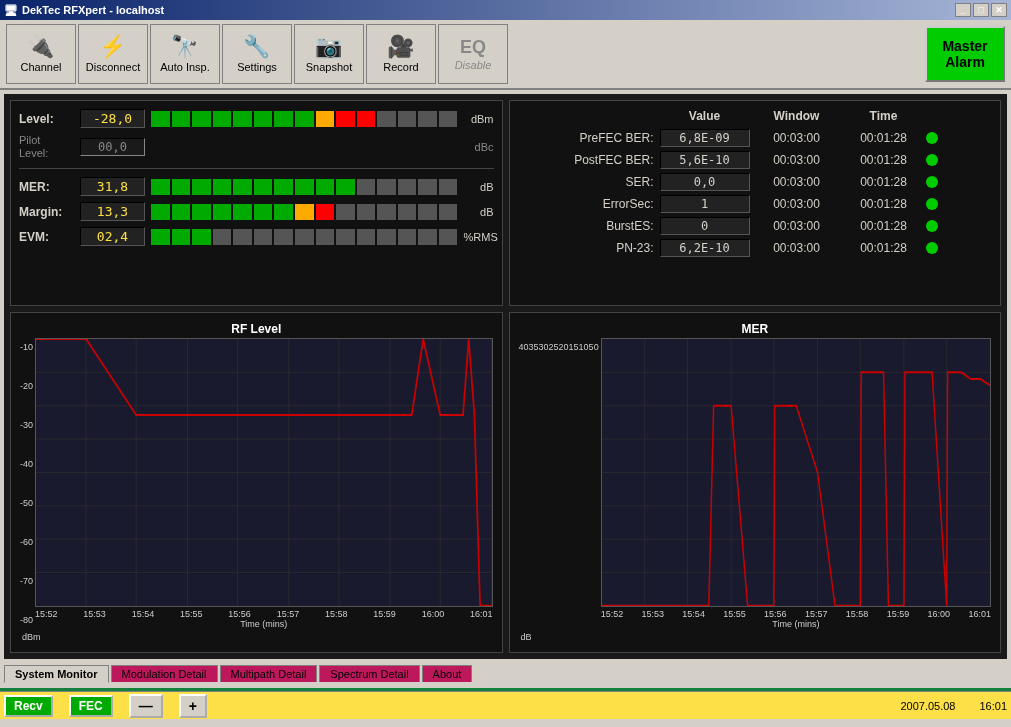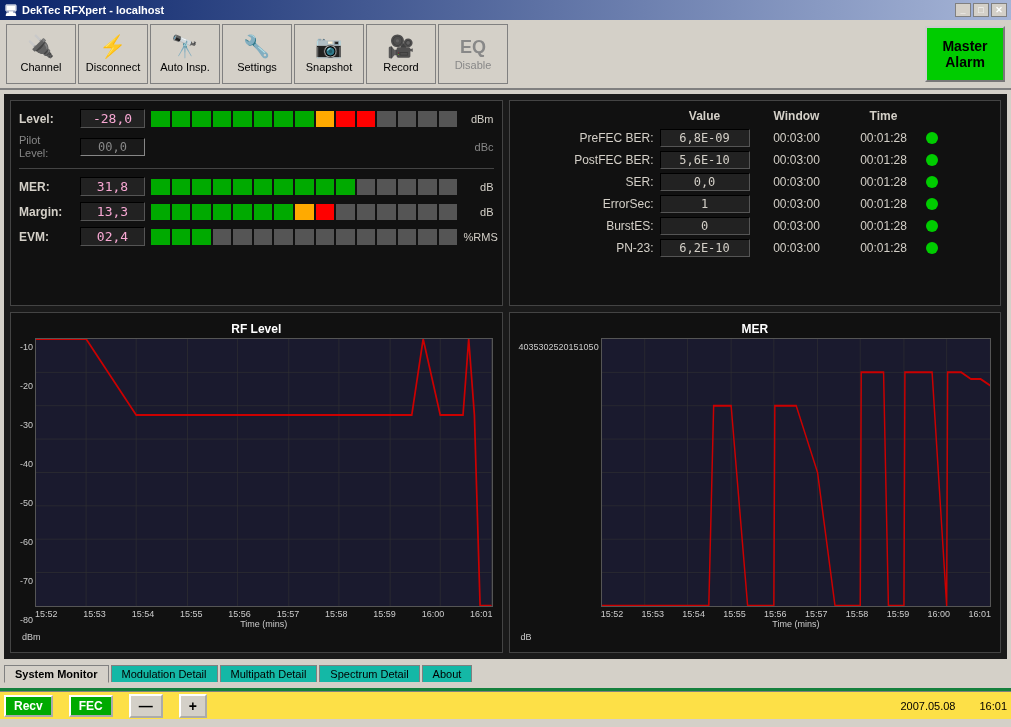--- a/index.html
+++ b/index.html
@@ -98,21 +98,21 @@
     }
     .metric-label {
       color: #d4d0c8;
       font-size: 12px;
       width: 55px;
       font-weight: bold;
     }
     .metric-value {
       background: #222;
       border: 1px inset #555;
-      color: #f9a8d4;
+      color: #fde047;
       font-size: 13px;
       width: 65px;
       text-align: center;
       padding: 1px 2px;
       font-family: monospace;
     }
     .bar-container {
       flex: 1;
       height: 18px;
       display: flex;
@@ -210,21 +210,21 @@
       display: flex;
       align-items: flex-start;
       padding: 2px 16px 0 4px;
       border-bottom: 3px solid #15803d;
       height: 28px;
     }
     .tab {
       padding: 2px 10px;
       border: 1px solid #808080;
       border-bottom: none;
-      background: #14b8a6;
+      background: #be185d;
       cursor: pointer;
       font-size: 11px;
       margin-right: 2px;
     }
     .tab.active {
       background: #d4d0c8;
       font-weight: bold;
       border-bottom: 1px solid #d4d0c8;
     }
     .status-bar {
@@ -286,21 +286,21 @@
   <button class="toolbar-btn">
     <span class="icon">📷</span>
     <span>Snapshot</span>
   </button>
   <button class="toolbar-btn">
     <span class="icon">🎥</span>
     <span>Record</span>
   </button>
   <button class="toolbar-btn disabled">
     <span class="icon" style="font-size:18px;font-weight:bold;color:#888;">EQ</span>
-    <span style="color:#888;">Disable</span>
+    <span style="color:#888;font-style:italic;">Disable</span>
   </button>
   <button class="master-alarm-btn">Master
 Alarm</button>
 </div>
 
 <div class="main-content">
 
   <div class="panel top-left-panel">
 
     <div class="metric-row">

